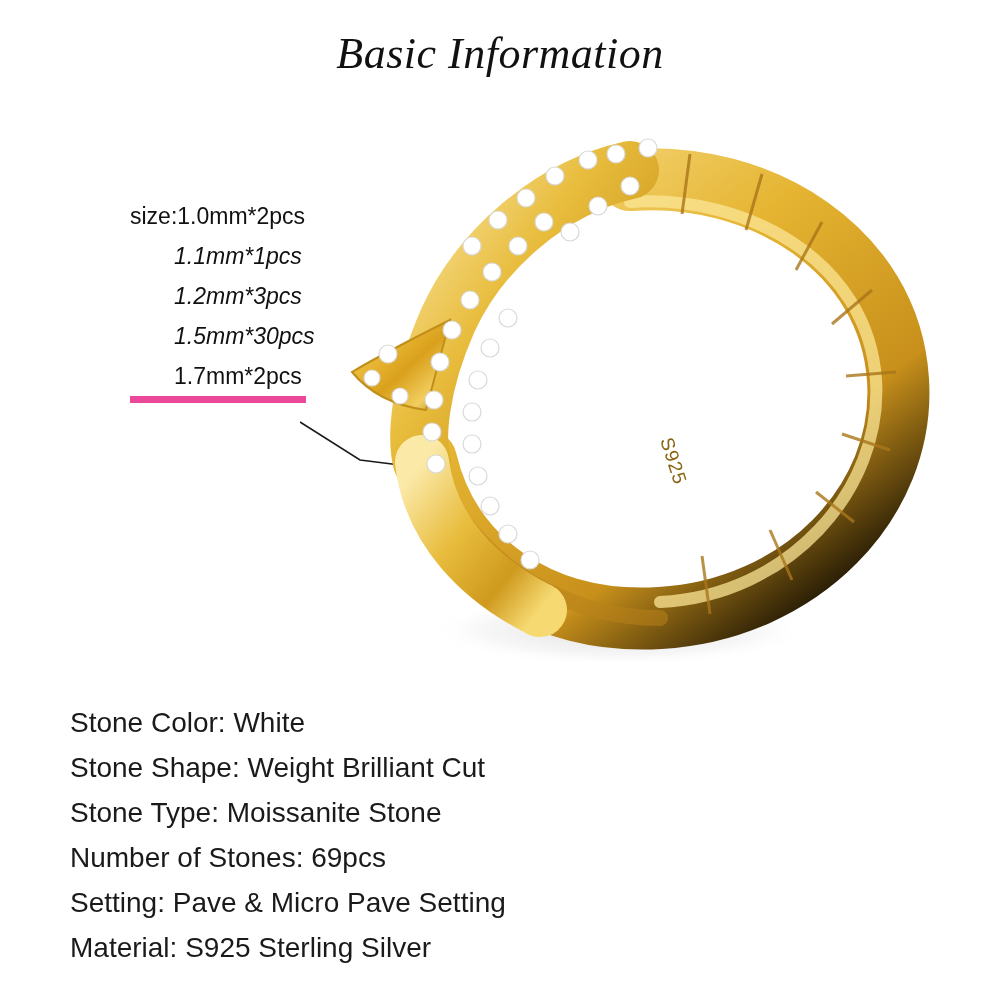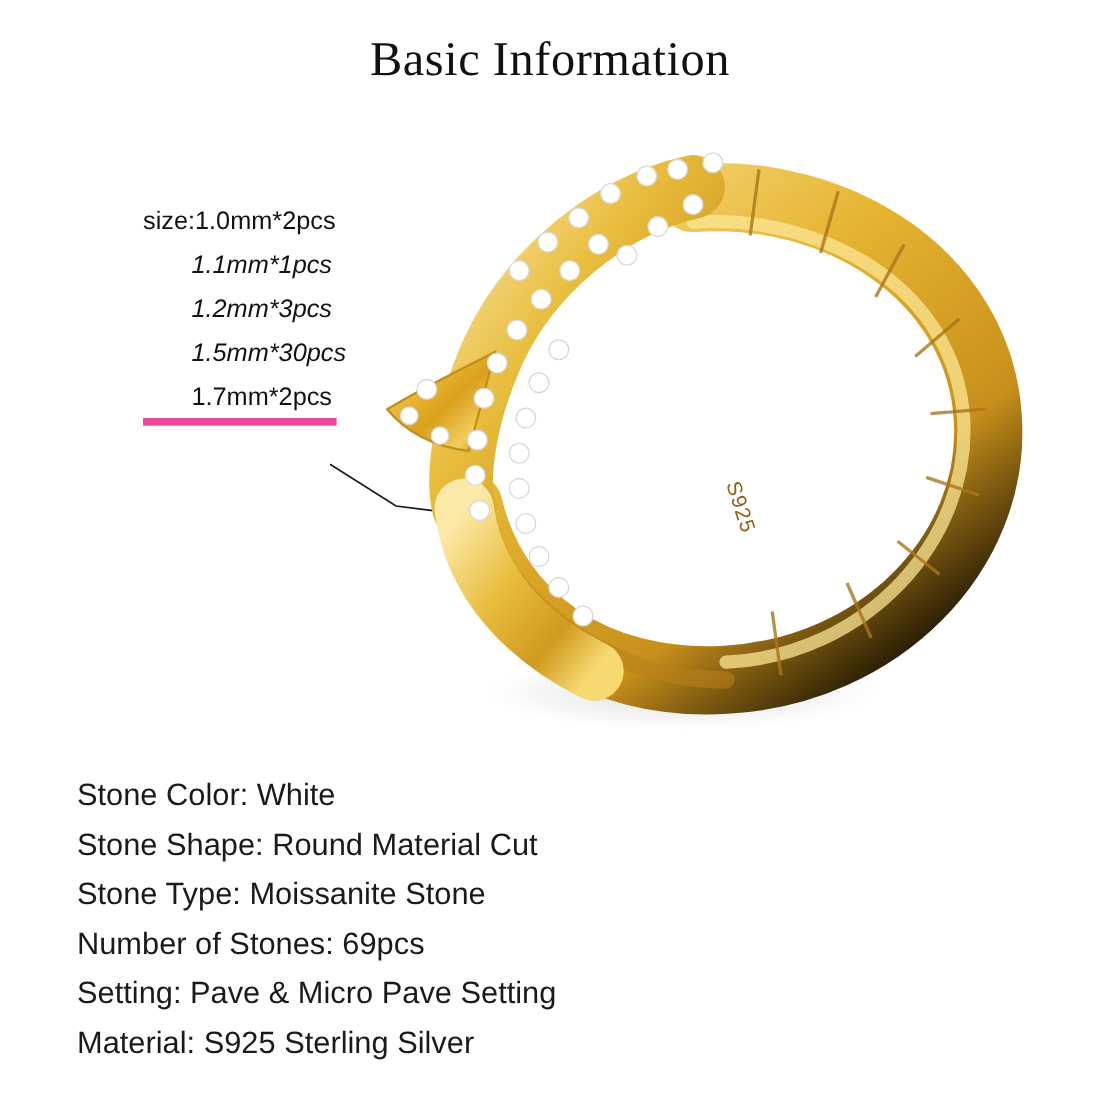--- a/index.html
+++ b/index.html
@@ -24,27 +24,28 @@
     position: absolute;
     top: 28px;
     left: 0;
     width: 1000px;
     text-align: center;
     font-size: 44px;
     font-weight: 400;
     letter-spacing: 0.5px;
     color: #111111;
     font-family: "Liberation Serif", serif;
+    font-style: italic;
   }
 
   
   .size-list {
     position: absolute;
     left: 130px;
-    top: 180px;
+    top: 196px;
     width: 200px;
   }
   .size-line {
     font-size: 23px;
     line-height: 40px;
     color: #111111;
     white-space: nowrap;
   }
   .size-line.first { text-align: left; }
   .size-line.indent { text-align: left; padding-left: 44px; font-style: italic; }
@@ -219,21 +220,21 @@
         <circle cx="240" cy="122" r="9"></circle>
       </g>
 
       <text x="330" y="330" transform="rotate(72 330 330)" font-family="Liberation Sans, sans-serif" font-size="19" fill="#8A6312" letter-spacing="1">S925</text>
     </svg>
   </div>
 
   <div class="specs">
     <div class="spec-col left">
       <div class="spec-row">Stone Color: White</div>
-      <div class="spec-row">Stone Shape: Round Material Cut</div>
+      <div class="spec-row">Stone Shape: Weight Brilliant Cut</div>
       <div class="spec-row">Stone Type: Moissanite Stone</div>
       <div class="spec-row">Number of Stones: 69pcs</div>
       <div class="spec-row">Setting: Pave &amp; Micro Pave Setting</div>
       <div class="spec-row">Material: S925 Sterling Silver</div>
     </div>
   </div>
 
 </div>
 
 </body></html>

